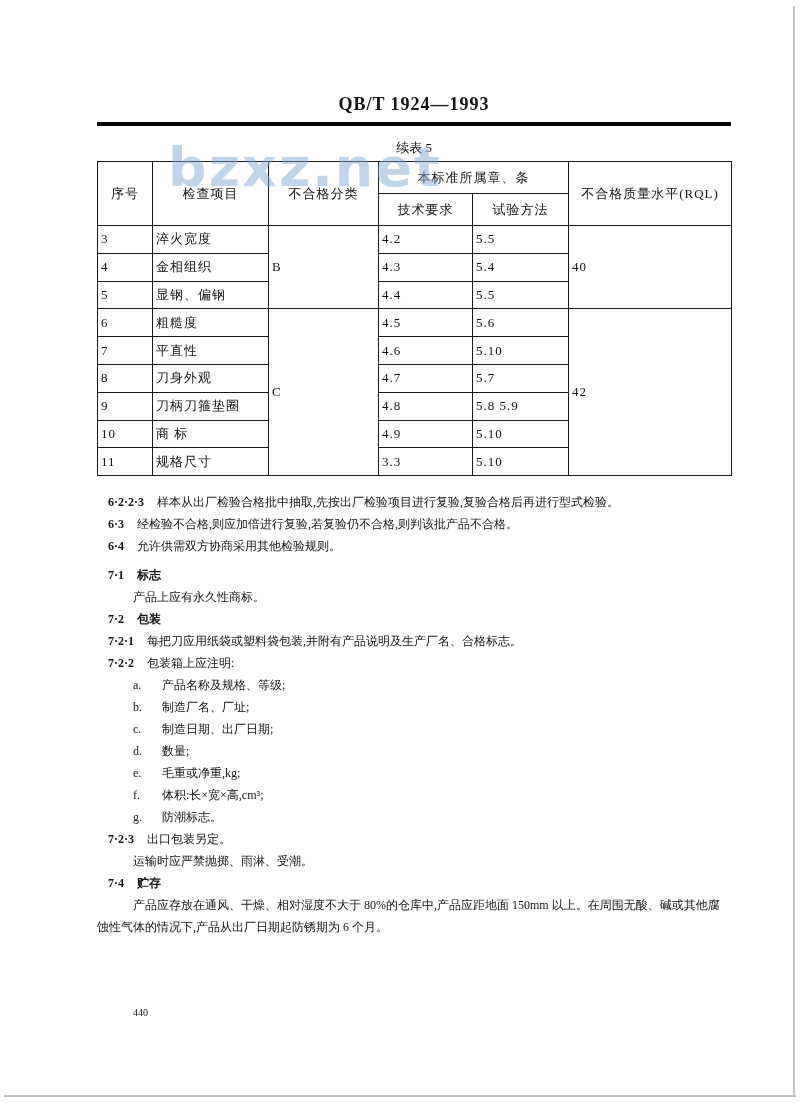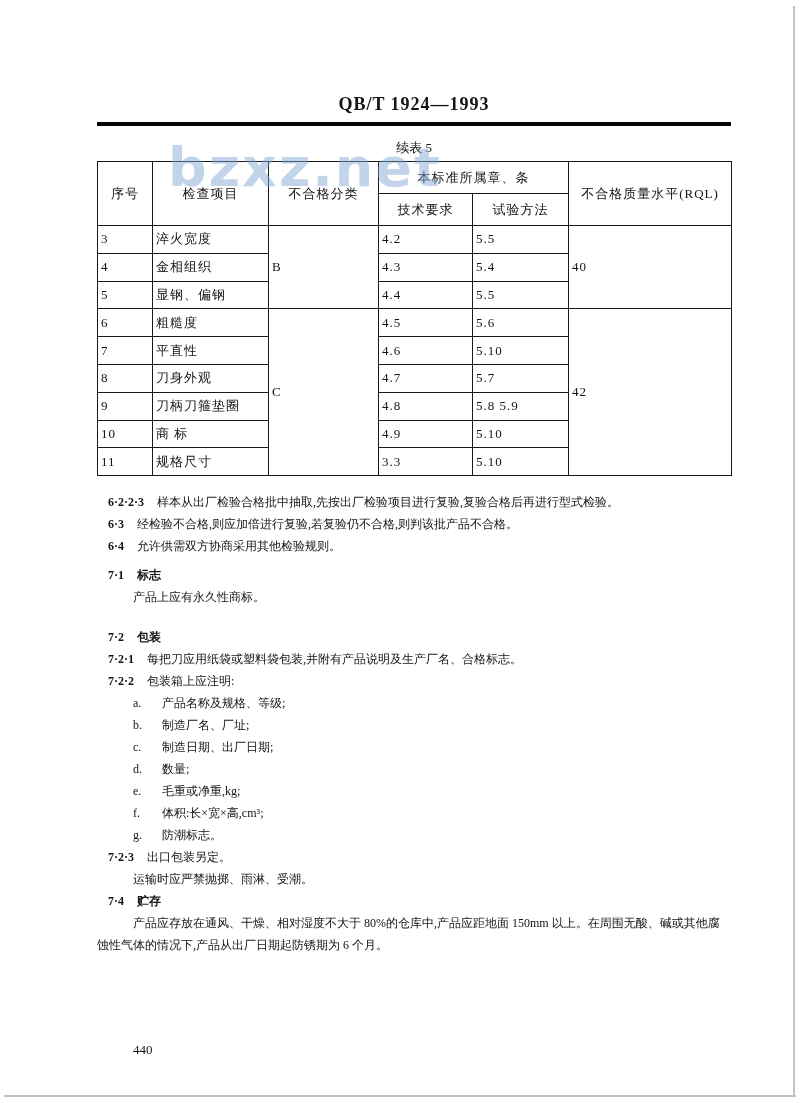--- a/index.html
+++ b/index.html
@@ -38,21 +38,21 @@
   .list-item { padding-left:36px; line-height:22px; }
   .li-label { display:inline-block; width:29px; }
 
   .watermark {
     position:absolute; left:168px; top:136px; z-index:3; pointer-events:none;
     font-family:"DejaVu Sans","Liberation Sans",sans-serif;
     font-weight:bold; font-size:54px; letter-spacing:2px;
     color:rgba(125,165,210,0.48);
   }
 
-  .page-number { position:absolute; left:133px; top:1042px; font-size:13px; }
+  .page-number { position:absolute; left:133px; top:1007px; font-size:10px; }
 
   .edge-right { position:absolute; top:6px; right:5px; width:2px; height:1090px; background:#c3c3c3; }
   .edge-bottom { position:absolute; left:4px; top:1095px; height:2px; width:792px; background:#c3c3c3; }
 </style>
 </head>
 <body>
 
 <div class="page">
 
   <div class="doc-code">QB/T 1924—1993</div>
@@ -157,21 +157,21 @@
     <div class="clause">
       <span class="cnum">6·4</span><span>允许供需双方协商采用其他检验规则。</span>
     </div>
 
 
     <div class="sub-heading">
       <span class="cnum">7·1</span><span>标志</span>
     </div>
     <div class="body-para">产品上应有永久性商标。</div>
 
-    <div class="sub-heading" style="margin-top:18px">
+    <div class="sub-heading" style="margin-top:0">
       <span class="cnum">7·2</span><span>包装</span>
     </div>
 
     <div class="clause">
       <span class="cnum">7·2·1</span><span>每把刀应用纸袋或塑料袋包装,并附有产品说明及生产厂名、合格标志。</span>
     </div>
     <div class="clause">
       <span class="cnum">7·2·2</span><span>包装箱上应注明:</span>
     </div>
 

